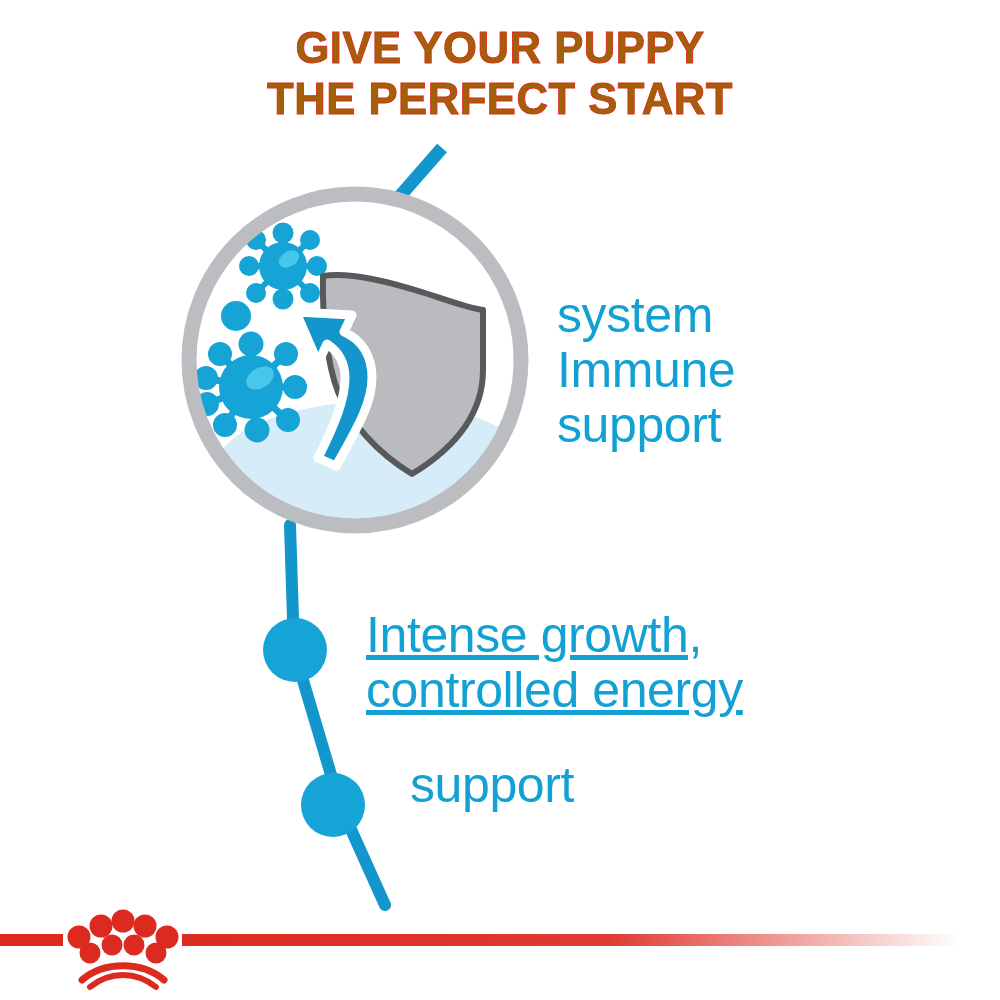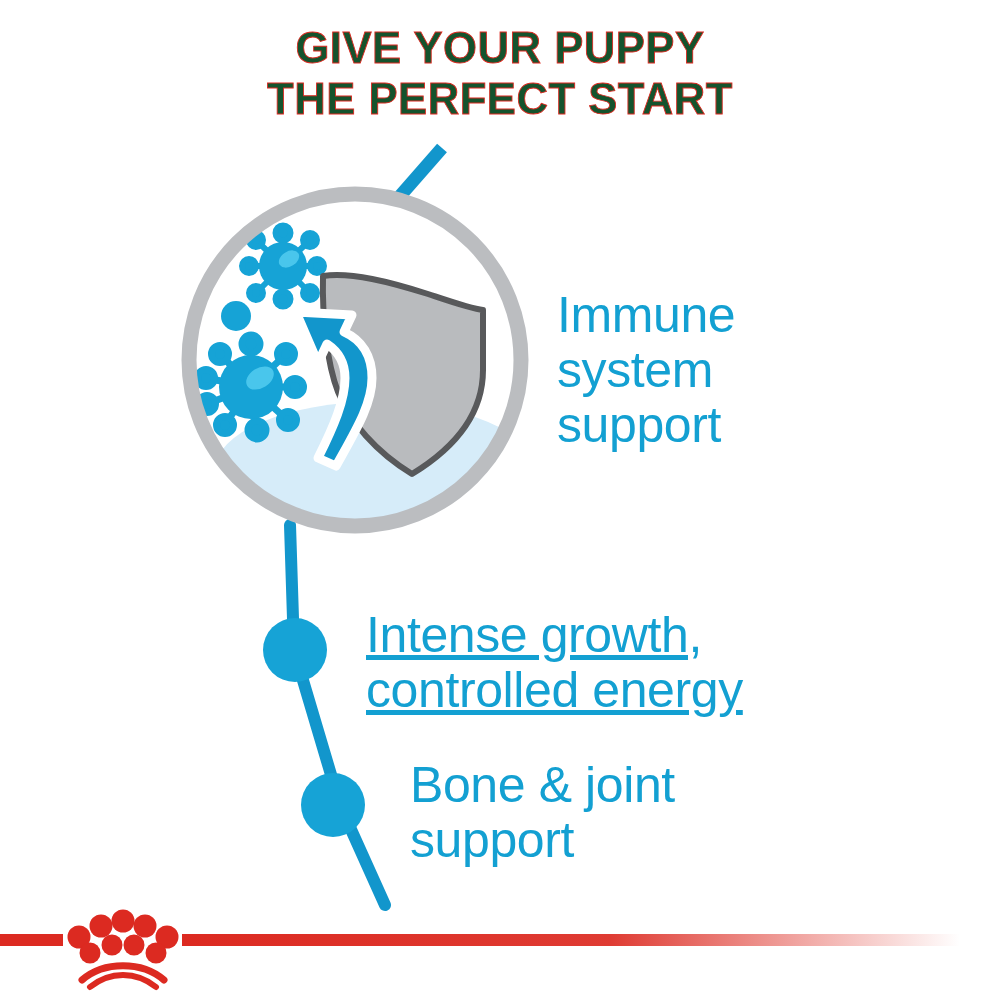--- a/index.html
+++ b/index.html
@@ -18,21 +18,21 @@
     overflow: hidden;
   }
 
   
   .headline {
     position: absolute;
     left: 0;
     top: 22px;
     width: 1000px;
     text-align: center;
-    color: #14532d;
+    color: #a16207;
     font-family: "Liberation Sans Narrow", "Liberation Sans", sans-serif;
     font-weight: 700;
     font-size: 45px;
     line-height: 51px;
     letter-spacing: 0.5px;
     text-transform: uppercase;
     -webkit-text-stroke: 0.9px #DC2A21;
   }
   .headline .hl-line {
     display: block;
@@ -201,32 +201,31 @@
         </g>
 
       </g>
 
       <circle cx="355" cy="360" r="166" fill="none" stroke="#BBBDC0" stroke-width="15"></circle>
     </g>
 
   </svg>
 
   <div class="label" id="label-immune">
+    <span class="ln">system</span>
     <span class="ln">Immune</span>
-    <span class="ln">system</span>
     <span class="ln">support</span>
   </div>
 
   <div class="label" id="label-growth">
     <span class="ln">Intense growth,</span>
     <span class="ln">controlled energy</span>
   </div>
 
   <div class="label" id="label-bone">
-    <span class="ln">Bone &amp; joint</span>
     <span class="ln">support</span>
   </div>
 
   <svg id="footer" viewBox="0 0 1000 105">
 
     <rect x="0" y="39" width="63" height="12" fill="#DC2A21"></rect>
 
     <rect x="182" y="39" width="778" height="12" fill="url(#ruleFade)"></rect>
 
     <g fill="#DC2A21">

